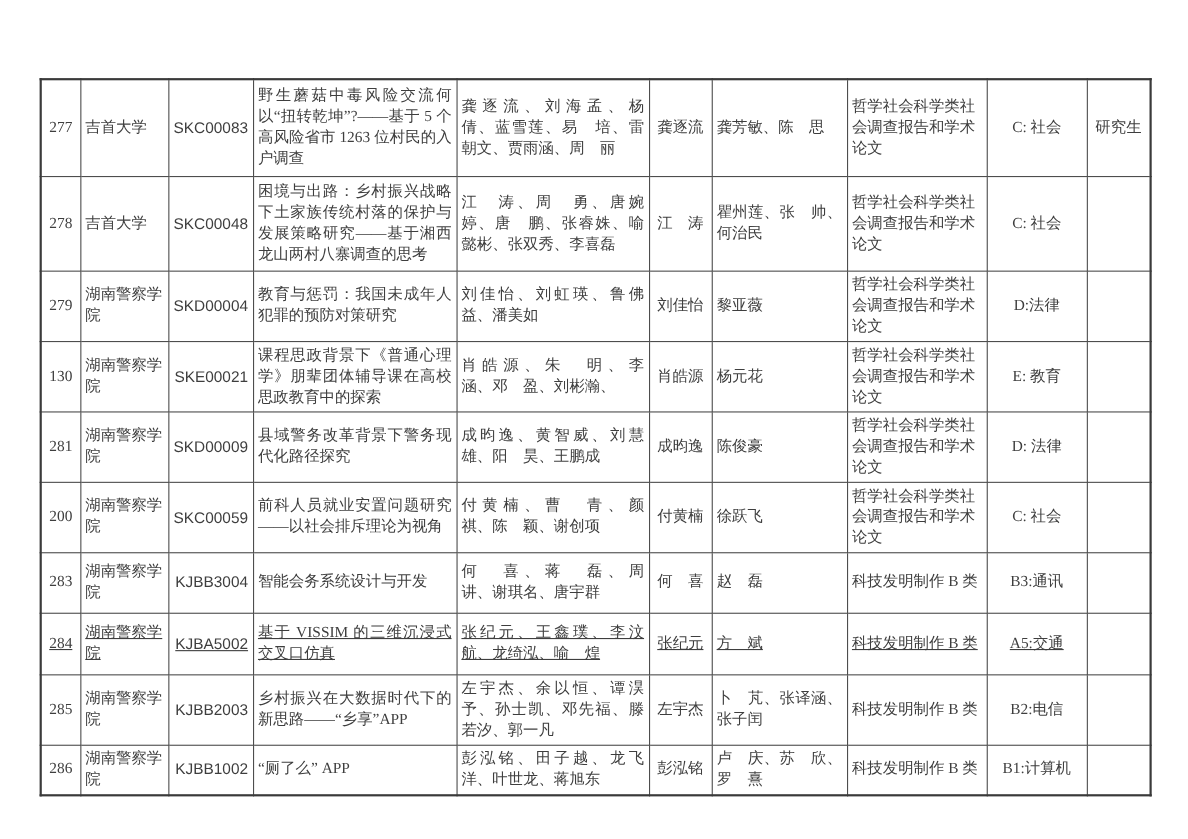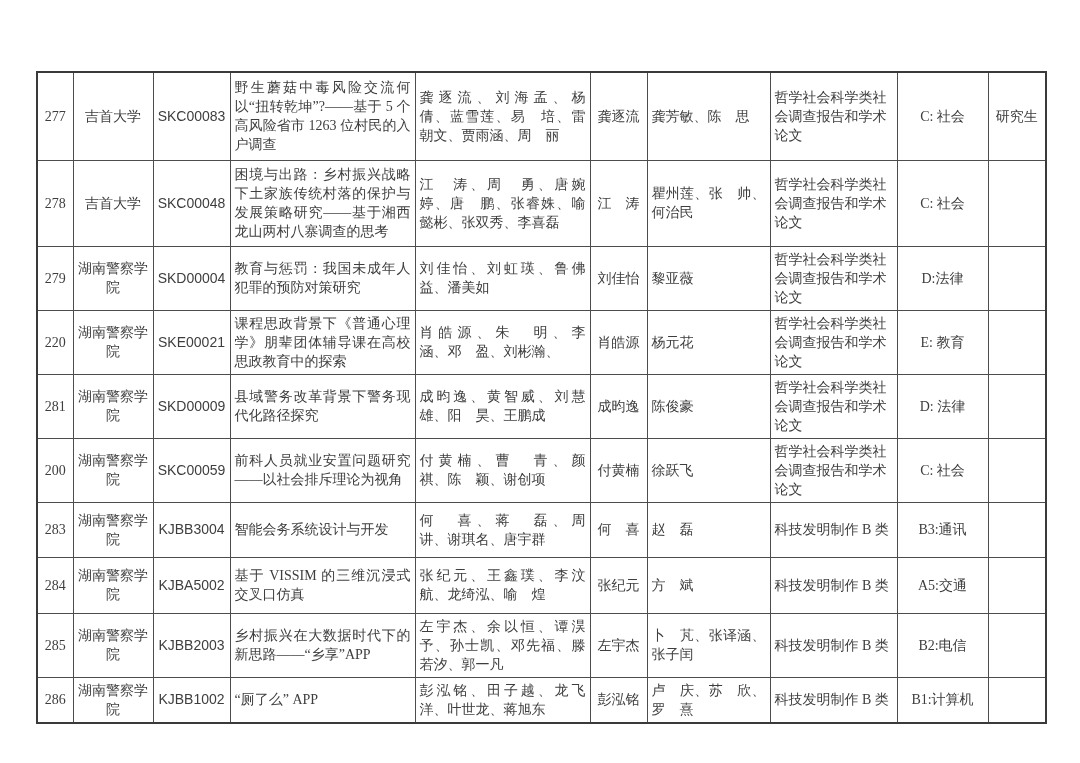--- a/index.html
+++ b/index.html
@@ -32,22 +32,22 @@
   table.award-table td {
     border: 1px solid #4d4d4d;
     font-size: 14px;
     line-height: 19px;
     padding: 3px 4px;
     vertical-align: middle;
     overflow: hidden;
     word-break: break-all;
   }
   td.c-no     { text-align: center; }
-  td.c-school { text-align: center; }
-  td.c-code   { text-align: center; font-family: "Liberation Sans", "DejaVu Sans", sans-serif; font-size: 13.5px; }
+  td.c-school { text-align: left; }
+  td.c-code   { text-align: right; font-family: "Liberation Sans", "DejaVu Sans", sans-serif; font-size: 13.5px; }
   td.c-title  { text-align: justify; text-align-last: left; }
   td.c-participants { text-align: justify; text-align-last: left; }
   td.c-leader { text-align: center; }
   td.c-advisors { text-align: justify; text-align-last: left; }
   td.c-category { text-align: left; margin-left: 24px; }
   td.c-class  { text-align: center; }
   td.c-note   { text-align: center; }
 </style>
 </head>
 <body>
@@ -97,21 +97,21 @@
           <td class="c-code">SKD00004</td>
           <td class="c-title">教育与惩罚：我国未成年人犯罪的预防对策研究</td>
           <td class="c-participants">刘佳怡、刘虹瑛、鲁佛益、潘美如</td>
           <td class="c-leader">刘佳怡</td>
           <td class="c-advisors">黎亚薇</td>
           <td class="c-category">哲学社会科学类社会调查报告和学术论文</td>
           <td class="c-class">D:法律</td>
           <td class="c-note"></td>
         </tr>
         <tr style="height: 57px;">
-          <td class="c-no">220</td>
+          <td class="c-no">130</td>
           <td class="c-school">湖南警察学院</td>
           <td class="c-code">SKE00021</td>
           <td class="c-title">课程思政背景下《普通心理学》朋辈团体辅导课在高校思政教育中的探索</td>
           <td class="c-participants">肖皓源、朱　明、李　涵、邓　盈、刘彬瀚、</td>
           <td class="c-leader">肖皓源</td>
           <td class="c-advisors">杨元花</td>
           <td class="c-category">哲学社会科学类社会调查报告和学术论文</td>
           <td class="c-class">E: 教育</td>
           <td class="c-note"></td>
         </tr>
@@ -144,21 +144,21 @@
           <td class="c-school">湖南警察学院</td>
           <td class="c-code">KJBB3004</td>
           <td class="c-title">智能会务系统设计与开发</td>
           <td class="c-participants">何　喜、蒋　磊、周　讲、谢琪名、唐宇群</td>
           <td class="c-leader">何　喜</td>
           <td class="c-advisors">赵　磊</td>
           <td class="c-category">科技发明制作 B 类</td>
           <td class="c-class">B3:通讯</td>
           <td class="c-note"></td>
         </tr>
-        <tr style="height: 56px;">
+        <tr style="height: 56px; text-decoration: underline;">
           <td class="c-no">284</td>
           <td class="c-school">湖南警察学院</td>
           <td class="c-code">KJBA5002</td>
           <td class="c-title">基于 VISSIM 的三维沉浸式交叉口仿真</td>
           <td class="c-participants">张纪元、王鑫璞、李汶航、龙绮泓、喻　煌</td>
           <td class="c-leader">张纪元</td>
           <td class="c-advisors">方　斌</td>
           <td class="c-category">科技发明制作 B 类</td>
           <td class="c-class">A5:交通</td>
           <td class="c-note"></td>

